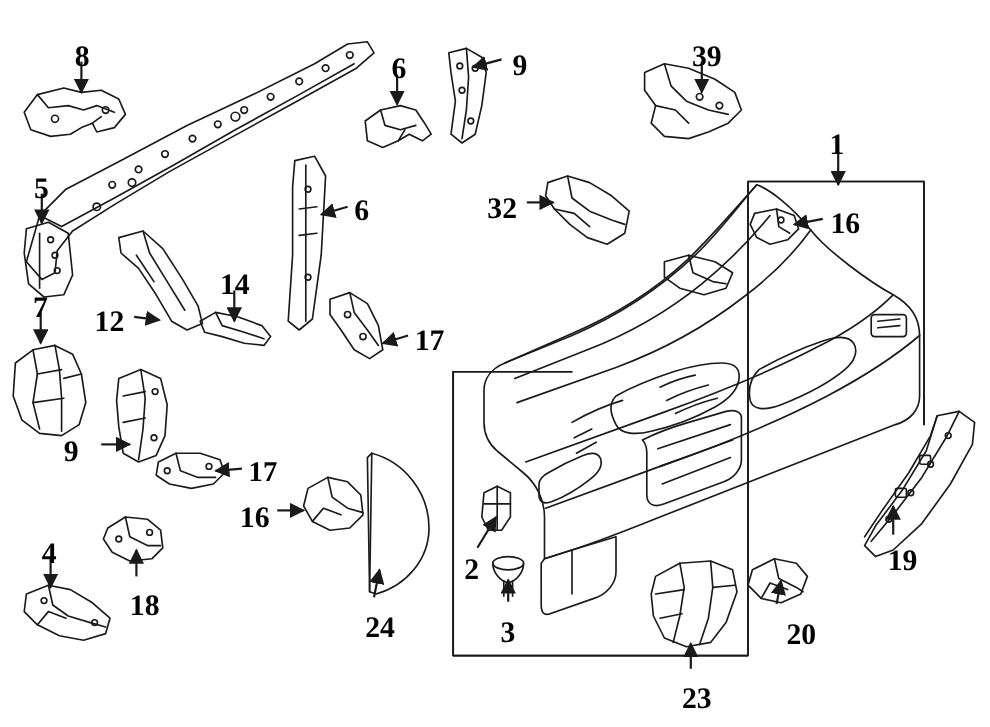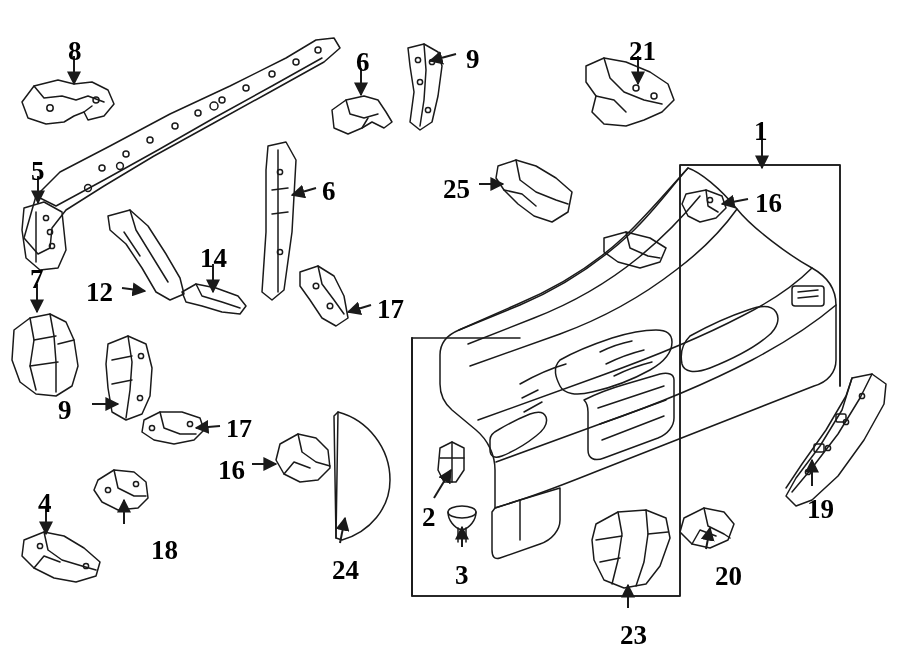--- a/index.html
+++ b/index.html
@@ -303,22 +303,22 @@
       <div class="callout" style="left: 68px; top: 38px; font-size: 27px;">8</div>
       <div class="callout" style="left: 466px; top: 46px; font-size: 27px;">9</div>
       <div class="callout" style="left: 58px; top: 397px; font-size: 27px;">9</div>
       <div class="callout" style="left: 322px; top: 178px; font-size: 27px;">6</div>
       <div class="callout" style="left: 86px; top: 279px; font-size: 27px;">12</div>
       <div class="callout" style="left: 377px; top: 296px; font-size: 27px;">17</div>
       <div class="callout" style="left: 200px; top: 245px; font-size: 27px;">14</div>
       <div class="callout" style="left: 218px; top: 457px; font-size: 27px;">16</div>
       <div class="callout" style="left: 755px; top: 190px; font-size: 27px;">16</div>
       <div class="callout" style="left: 226px; top: 416px; font-size: 26px;">17</div>
-      <div class="callout" style="left: 118px; top: 537px; font-size: 27px; margin-left: 33px;">18</div>
+      <div class="callout" style="left: 118px; top: 537px; font-size: 27px;">18</div>
       <div class="callout" style="left: 807px; top: 496px; font-size: 27px;">19</div>
       <div class="callout" style="left: 699px; top: 563px; font-size: 27px; margin-left: 16px;">20</div>
-      <div class="callout" style="left: 629px; top: 38px; font-size: 27px;">21</div>
-      <div class="callout" style="left: 443px; top: 176px; font-size: 27px;">25</div>
+      <div class="callout" style="left: 629px; top: 38px; font-size: 27px;">39</div>
+      <div class="callout" style="left: 443px; top: 176px; font-size: 27px;">32</div>
       <div class="callout" style="left: 620px; top: 622px; font-size: 27px;">23</div>
       <div class="callout" style="left: 332px; top: 557px; font-size: 27px;">24</div>
     </div>
 
 </div>
 
 </body></html>

